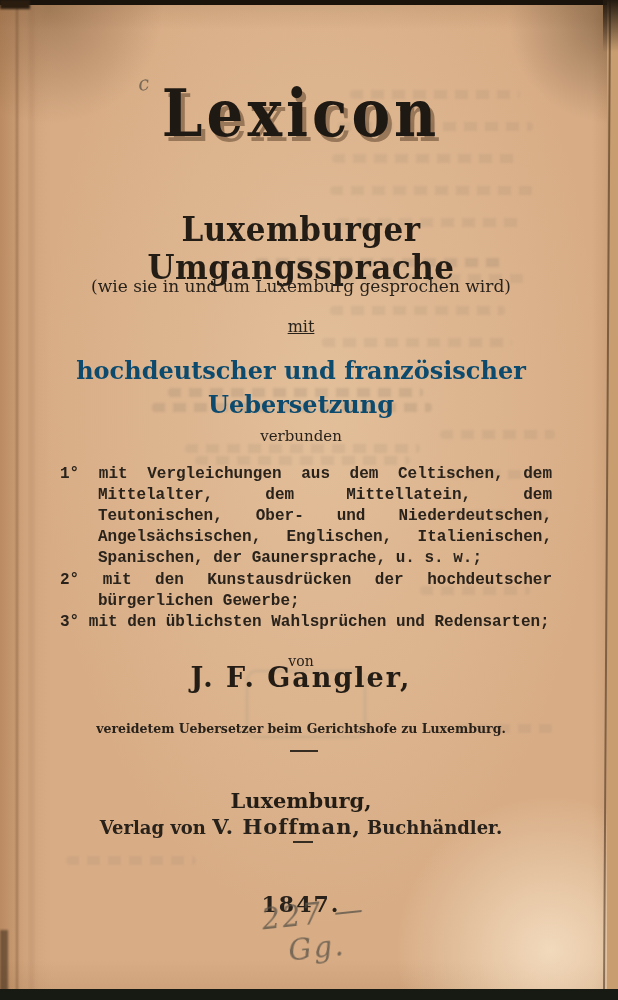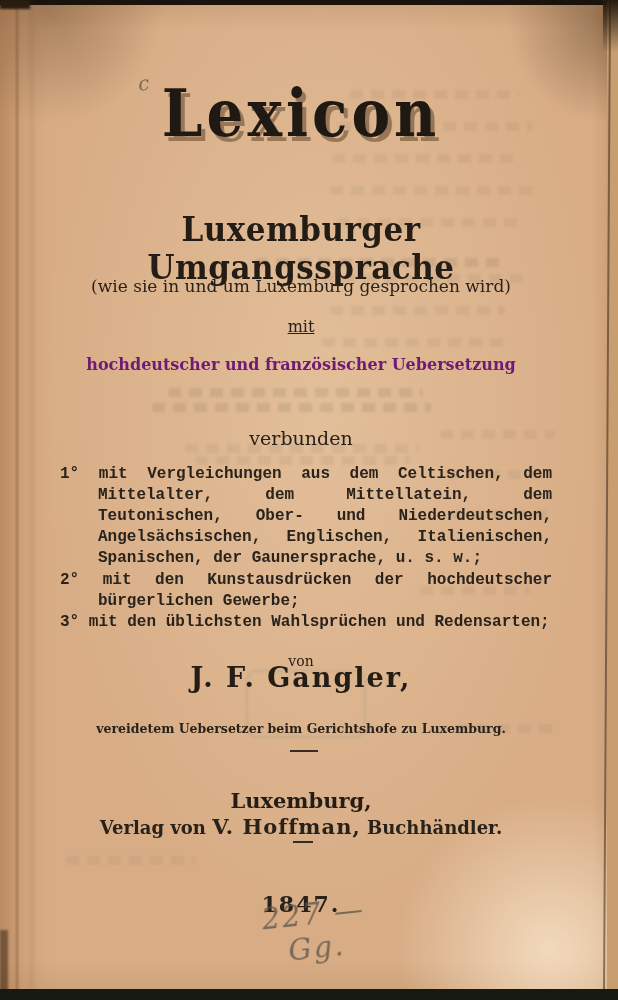--- a/index.html
+++ b/index.html
@@ -53,22 +53,22 @@
   
   .tblock { position:absolute; left:28px; width:546px; text-align:center; color:#29221b; }
   .t-title { top:76px; font-size:58px; font-weight:bold; letter-spacing:4px;
     transform:scaleY(1.12); transform-origin:50% 0;
     color:#1f1913; text-shadow:4px 4px 0 rgba(96,70,45,0.55); }
   .t-der { top:175px; font-size:16px; }
   .t-subject { top:210px; font-size:31px; font-weight:bold; letter-spacing:0.5px;
     transform:scaleY(1.06); transform-origin:50% 0; color:#241d16; }
   .t-paren { top:276px; font-size:17px; }
   .t-mit { top:317px; font-size:16px;text-decoration:underline; }
-  .t-trans { top:354px; font-size:16px; font-weight:bold; line-height:1.4; color:#701a75; }
-  .t-verbunden { top:427px; font-size:19px; }
+  .t-trans { top:354px; font-size:24px; font-weight:bold; line-height:1.4; color:#0c4a6e; }
+  .t-verbunden { top:427px; font-size:15px; }
   .t-contents { top:464px; left:60px; width:492px; text-align:justify;
     font-size:16px; font-weight:bold; line-height:1.32; color:#2a231c;font-family:Liberation Mono, monospace; }
   .contents-item { padding-left:38px; text-indent:-38px; }
   .t-von { top:653px; font-size:14px; }
   .t-author { top:662px; font-size:27px; font-weight:bold; letter-spacing:2px; color:#241d16; }
   .t-author-title { top:721px; font-size:12.5px; font-weight:bold; }
   .rule { position:absolute; height:2px; background:#352c22; }
   .rule-1 { left:290px; top:750px; width:28px; }
   .rule-2 { left:293px; top:841px; width:20px; }
   .t-city { top:788px; font-size:21px; font-weight:bold; color:#241d16; }

